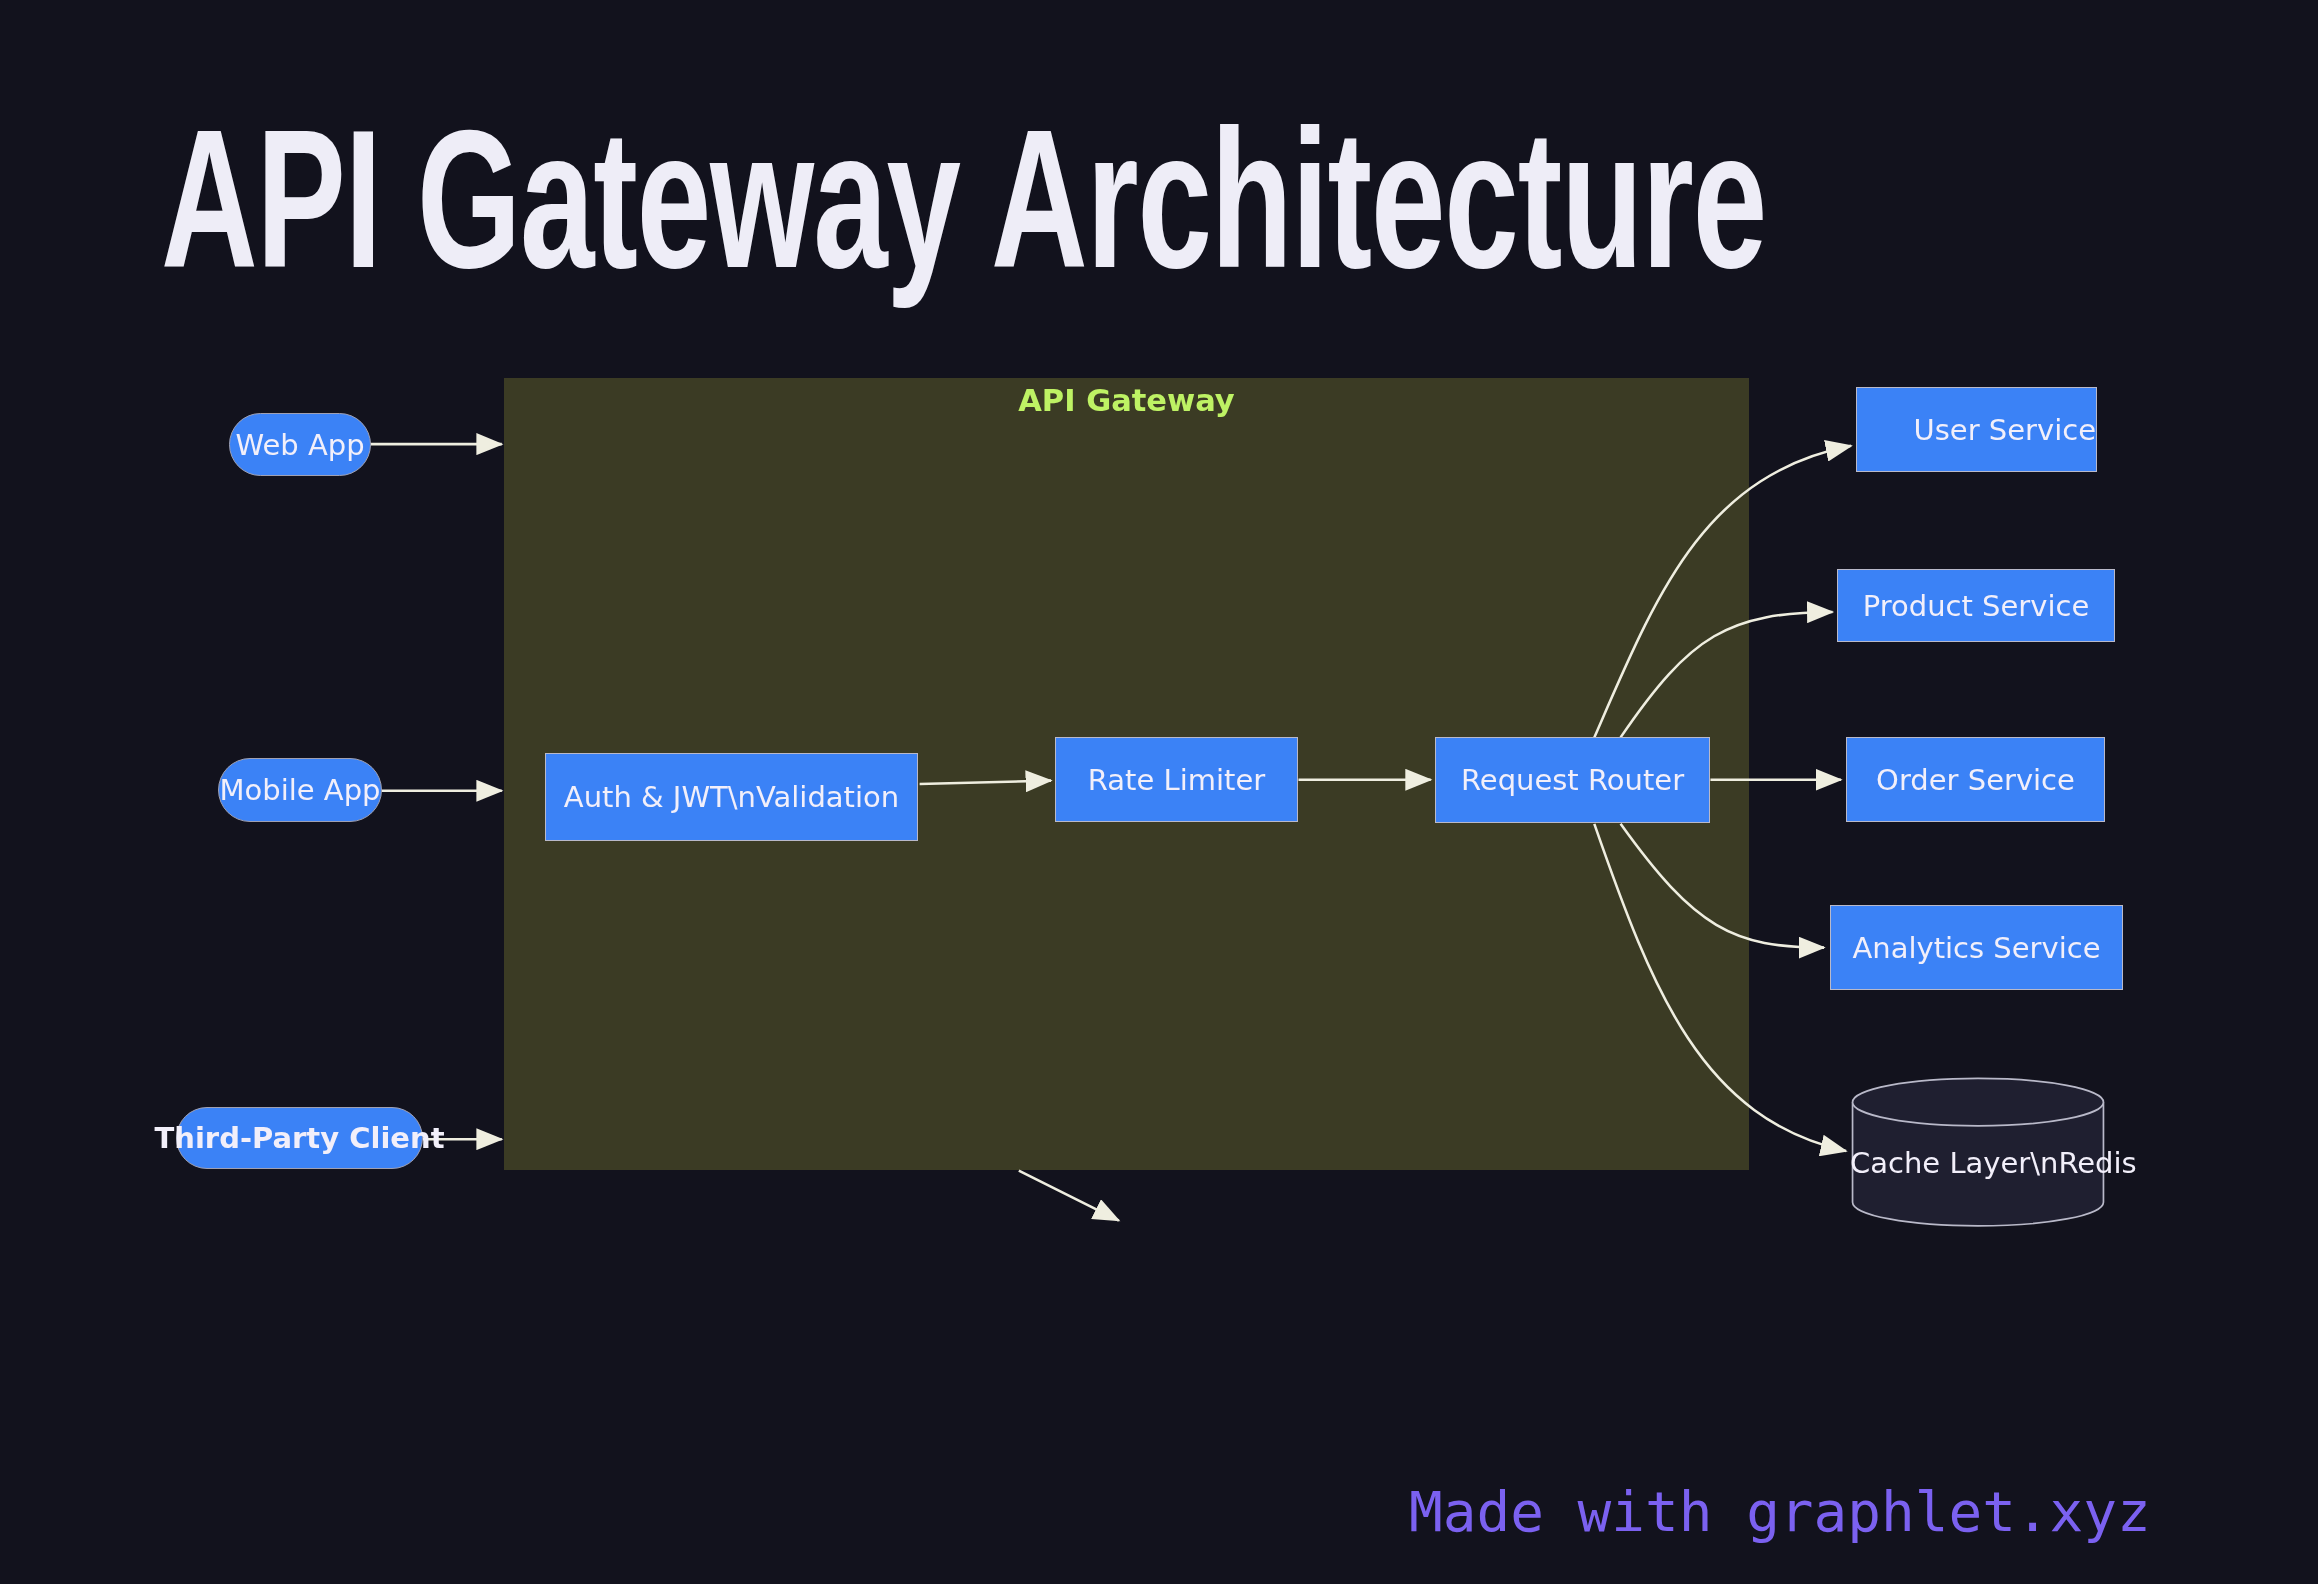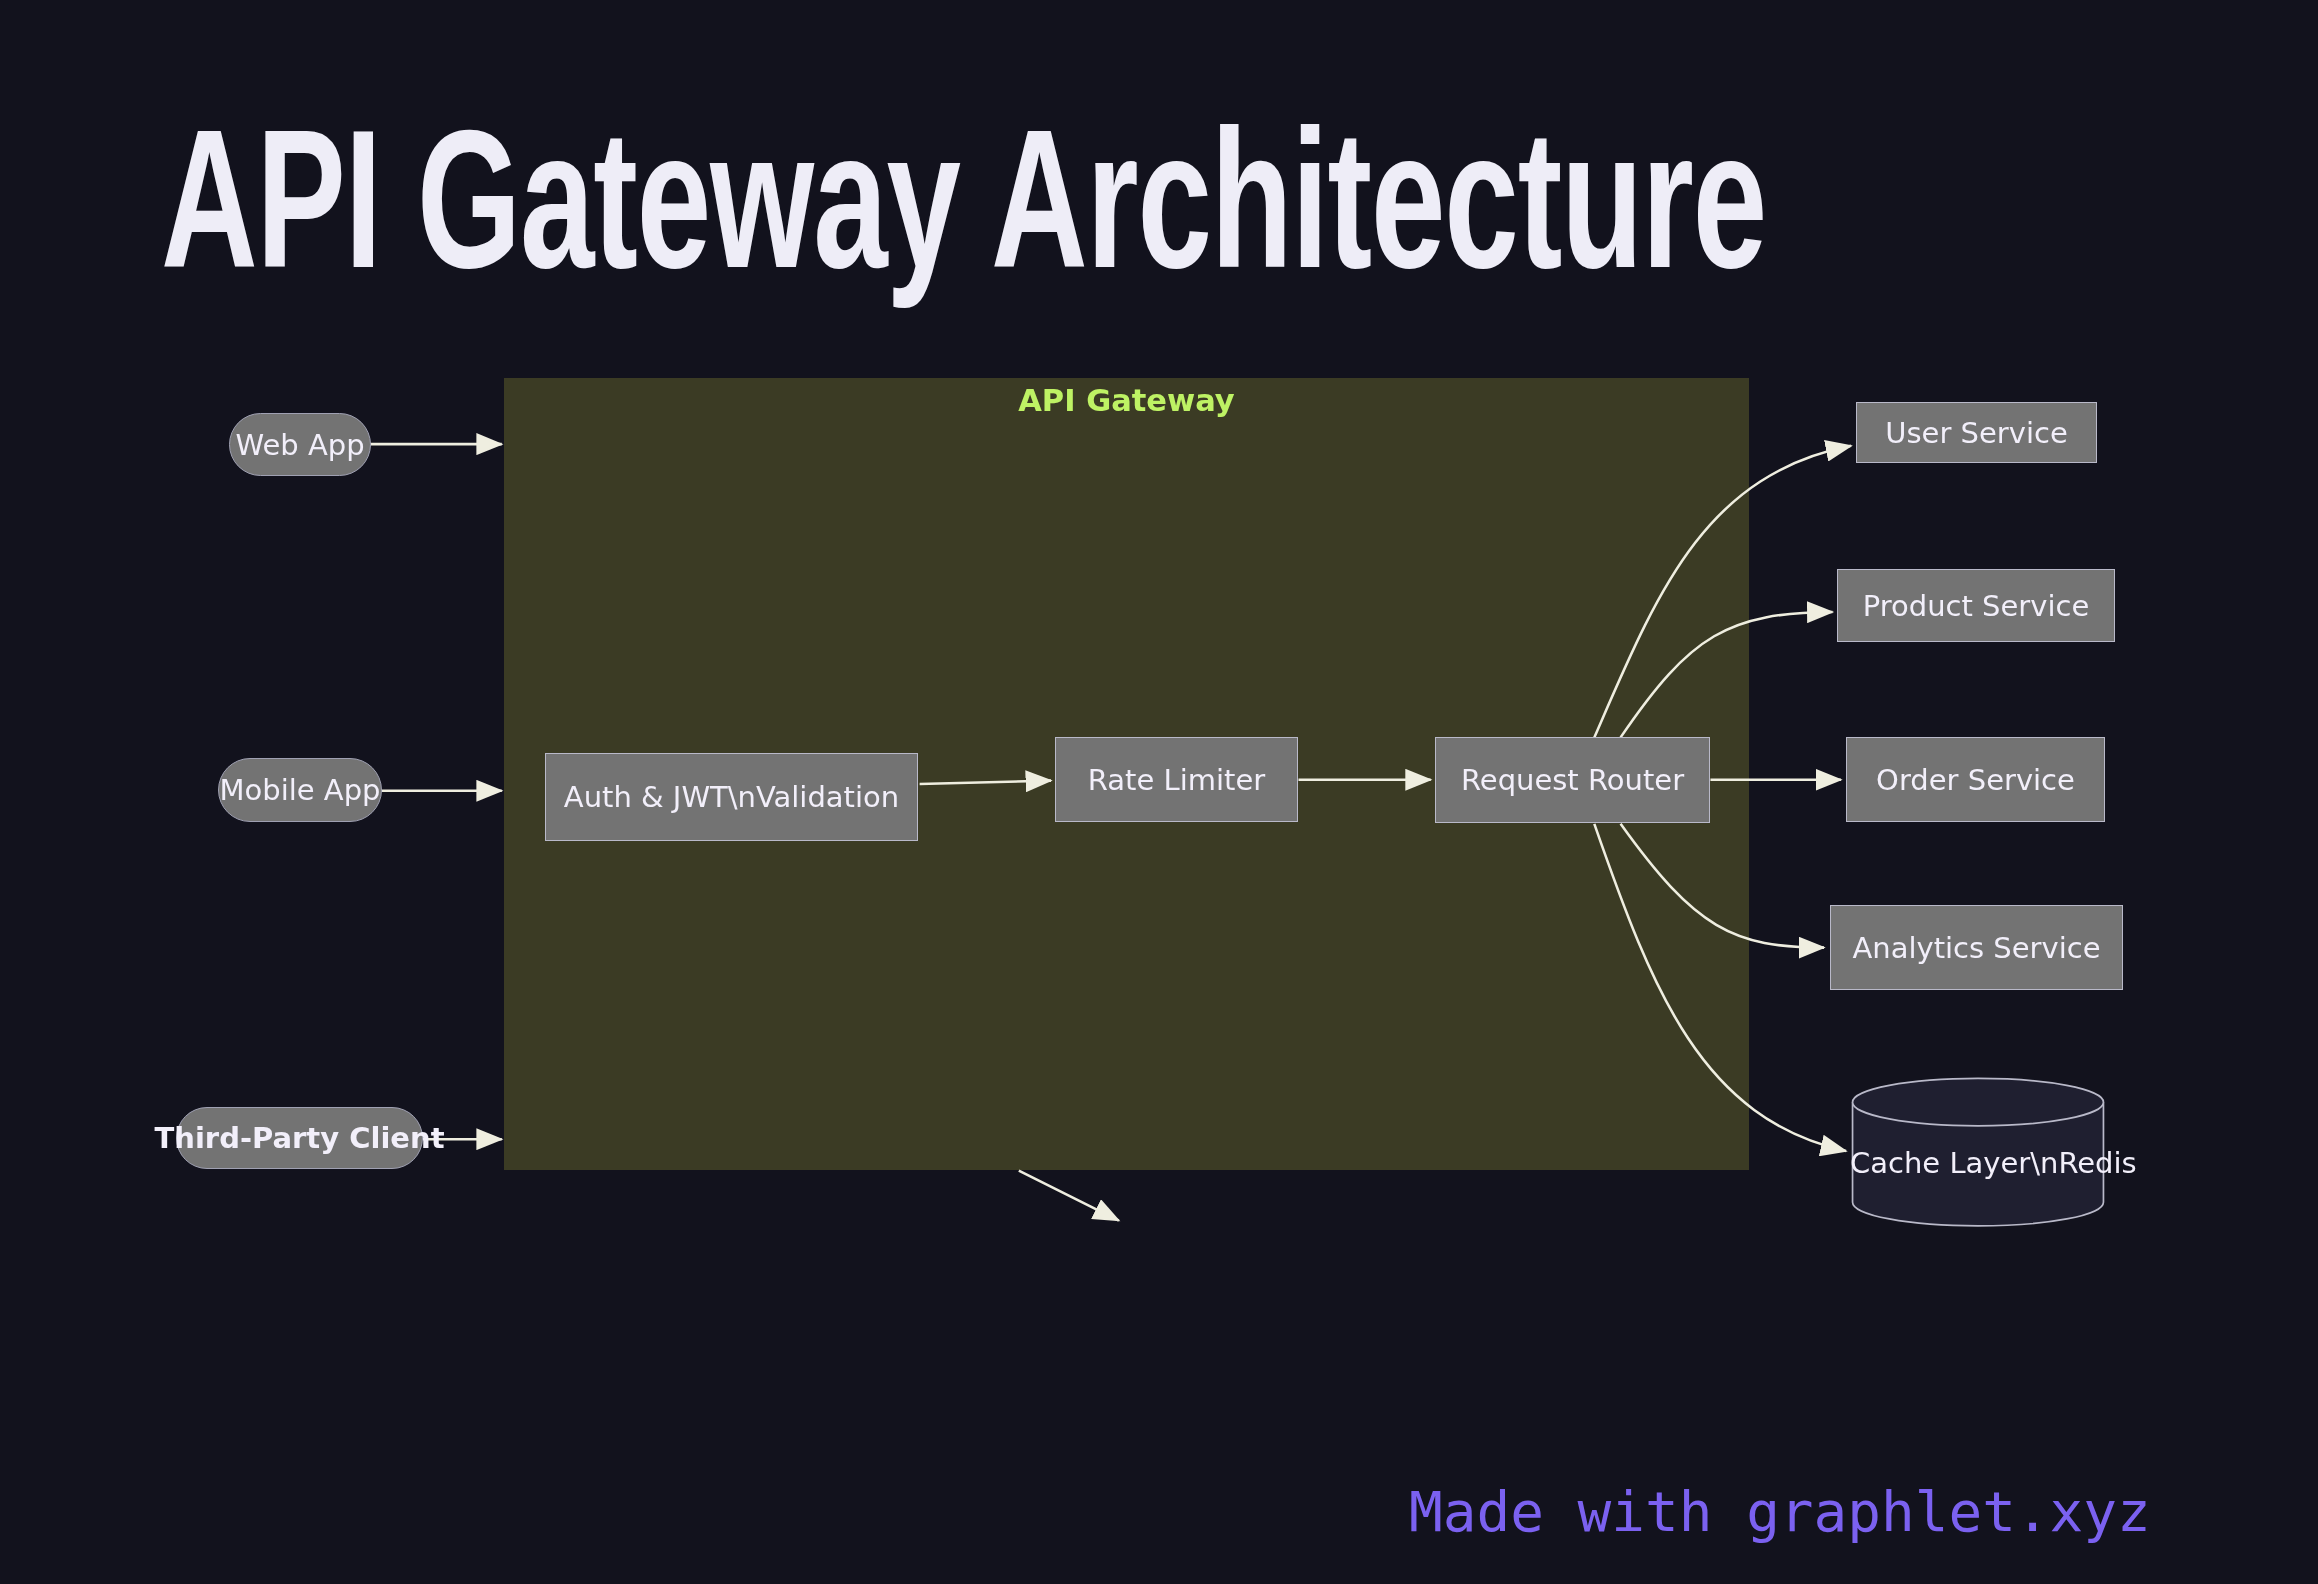--- a/index.html
+++ b/index.html
@@ -28,21 +28,21 @@
     position:absolute;left:504px;top:383px;width:1245px;
     text-align:center;font-size:30.5px;font-weight:600;color:#bef264;z-index:3;
   }
   
   .edges{position:absolute;left:0;top:0;z-index:2;pointer-events:none;}
   .edge{stroke:#EFEEE0;stroke-width:3;fill:none;}
   
   .node{
     position:absolute;z-index:3;
     display:flex;align-items:center;justify-content:center;
-    background:#737373;border:1.7px solid #B9B9C9;
+    background:#3b82f6;border:1.7px solid #B9B9C9;
     color:#F2EFFA;font-size:29px;white-space:nowrap;
     box-sizing:border-box;
   }
   .pill{border-radius:847px;border-color:#9FA0B2;}
   .cyl-wrap{position:absolute;z-index:3;}
   .cyl-label{
     position:absolute;left:0;top:71px;width:100%;
     text-align:center;color:#F2EFFA;font-size:29px;white-space:nowrap;
   }
   .cyl-shape{display:block;}
@@ -95,21 +95,21 @@
   <div class="node" style="left:545px;top:753px;width:373px;height:88px;">
     <span>Auth &amp; JWT\nValidation</span>
   </div>
   <div class="node" style="left:1055px;top:737px;width:243px;height:85px;">
     <span>Rate Limiter</span>
   </div>
   <div class="node" style="left:1435px;top:737px;width:275px;height:86px;">
     <span>Request Router</span>
   </div>
 
-  <div class="node" style="left:1856px;top:402px;width:241px;height:61px;">
+  <div class="node" style="left:1856px;top:387px;width:241px;height:85px;justify-content:flex-end;">
     <span>User Service</span>
   </div>
   <div class="node" style="left:1837px;top:569px;width:278px;height:73px;">
     <span>Product Service</span>
   </div>
   <div class="node" style="left:1846px;top:737px;width:259px;height:85px;">
     <span>Order Service</span>
   </div>
   <div class="node" style="left:1830px;top:905px;width:293px;height:85px;">
     <span>Analytics Service</span>

